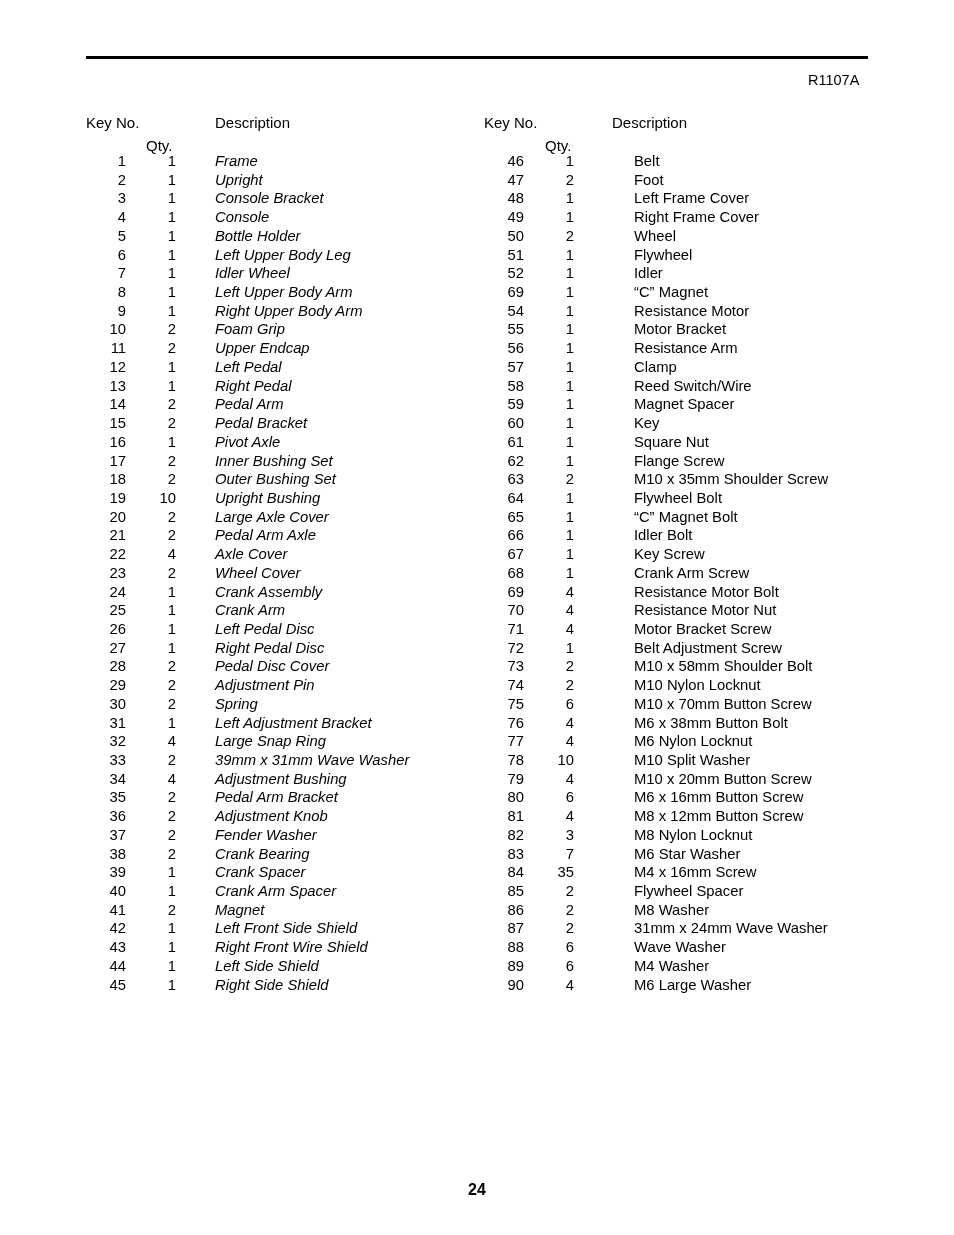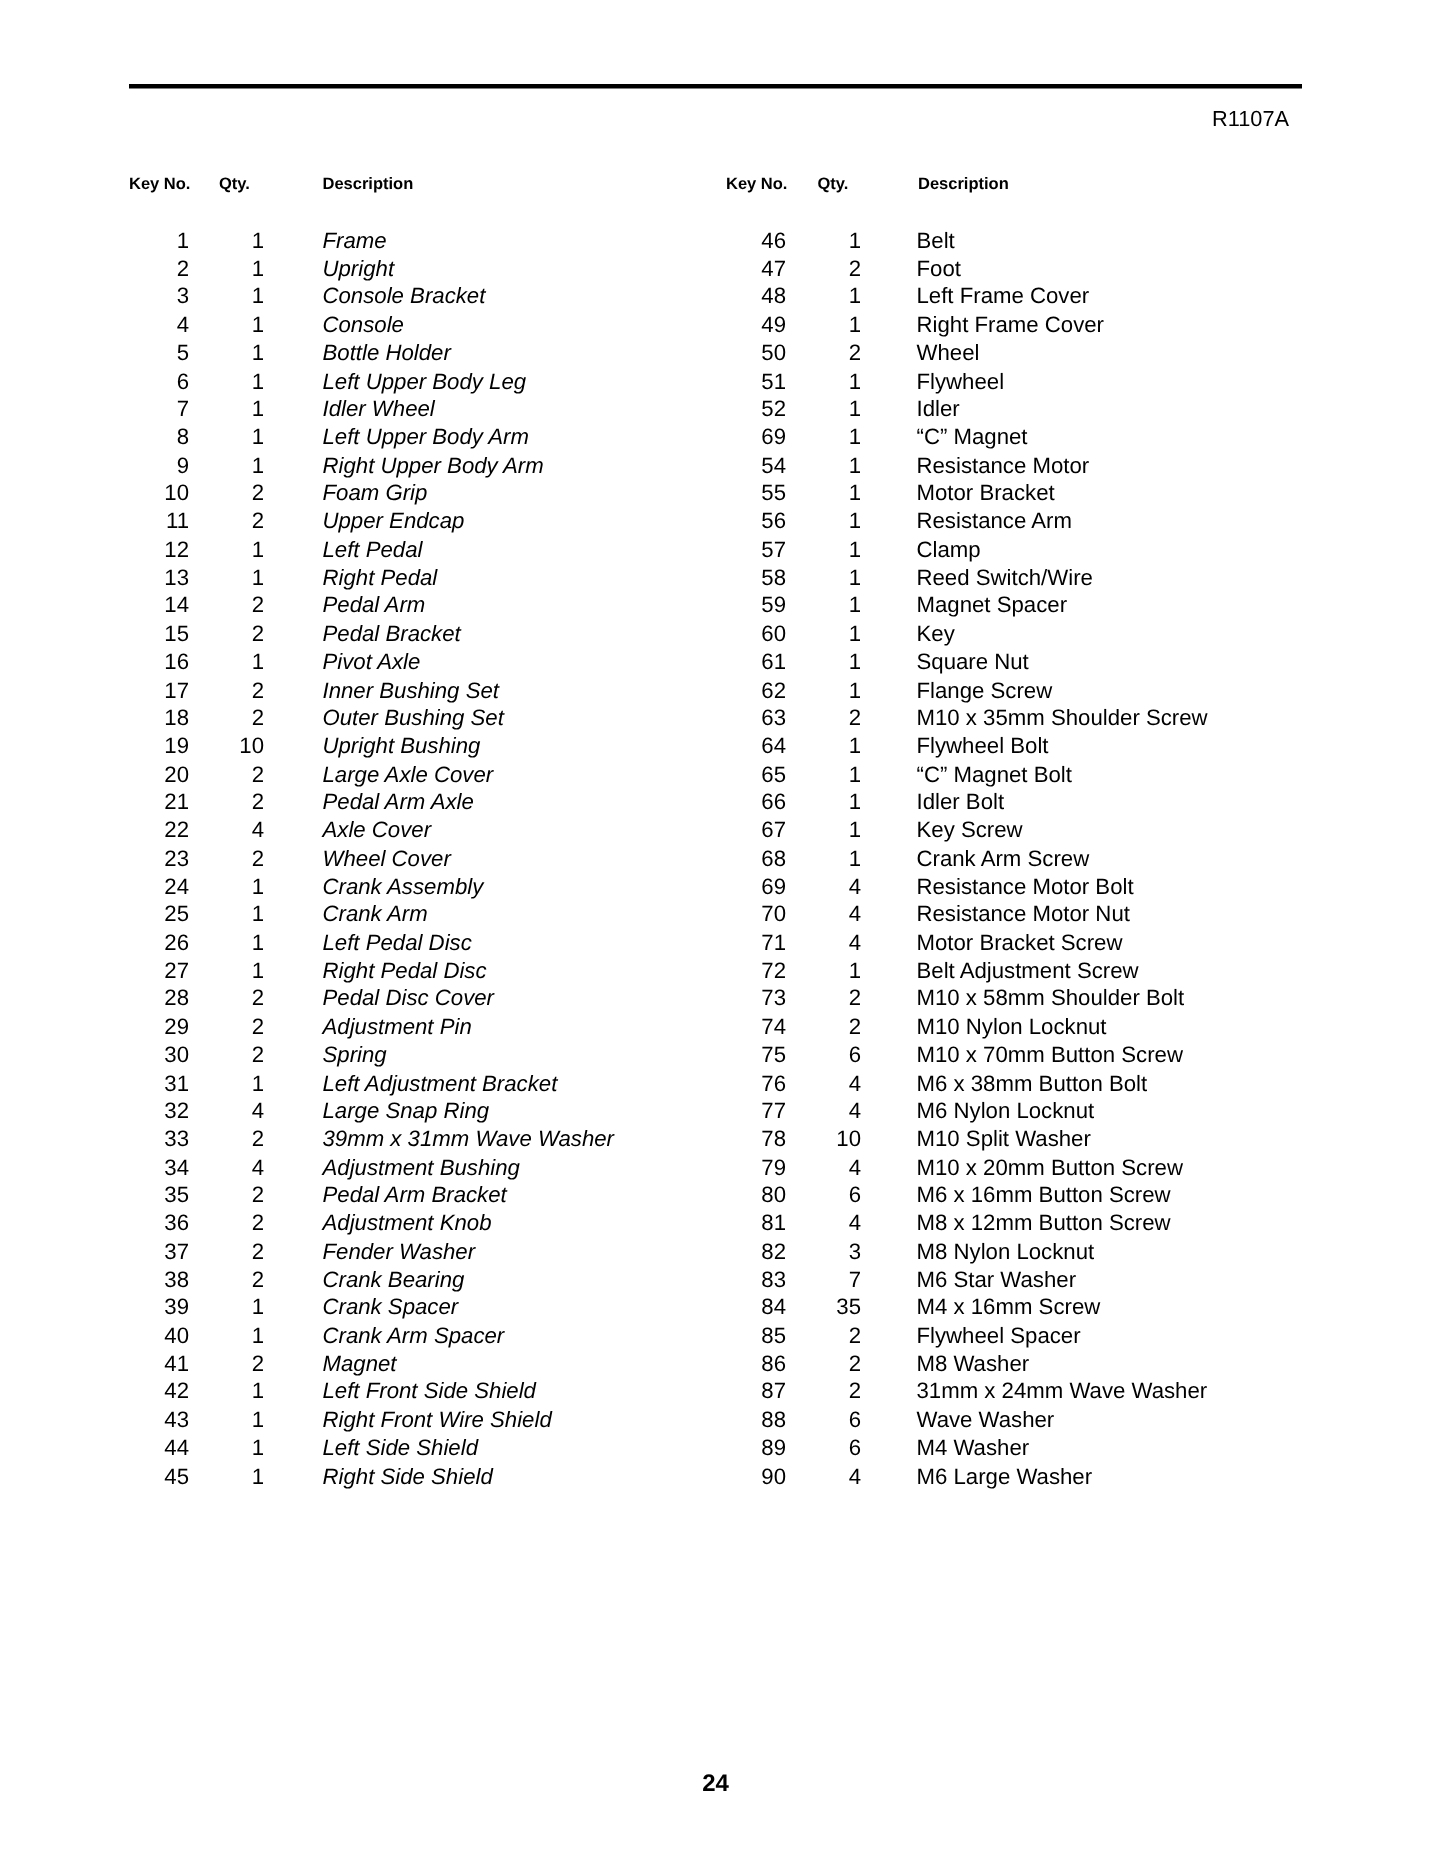--- a/index.html
+++ b/index.html
@@ -49,27 +49,27 @@
     font-size: 14.5px;
     font-weight: normal;
     white-space: nowrap;
     line-height: 18px;
   }
 
   
   .col-head {
     position: absolute;
     top: 114px;
-    font-size: 11px;
-    font-weight: bold;
+    font-size: 15px;
+    font-weight: normal;
     white-space: nowrap;
     line-height: 18px;
   }
   .col-head.key   { text-align: right; }
-  .col-head.qty   { text-align: right; }
+  .col-head.qty   { text-align: right; margin-top: 23px; }
   .col-head.desc  { text-align: right;  }
 
   
   .lh-key  { left: 86px;  }
   .lh-qty  { left: 146px; }
   .lh-desc { left: 215px; }
   
   .rh-key  { left: 484px; }
   .rh-qty  { left: 545px; }
   .rh-desc { left: 612px; }
@@ -111,21 +111,21 @@
   }
 
   
   .left .cell.key  { left: 84px;  }
   .left .cell.qty  { left: 146px; }
   .left .cell.desc { left: 215px; font-style: italic; }
 
   
   .right .cell.key  { left: 482px; }
   .right .cell.qty  { left: 544px; }
-  .right .cell.desc { left: 611px; }
+  .right .cell.desc { left: 634px; }
 
   
   .page-number {
     position: absolute;
     left: 0;
     right: 0;
     top: 1180px;
     text-align: center;
     font-size: 16px;
     font-weight: bold;

